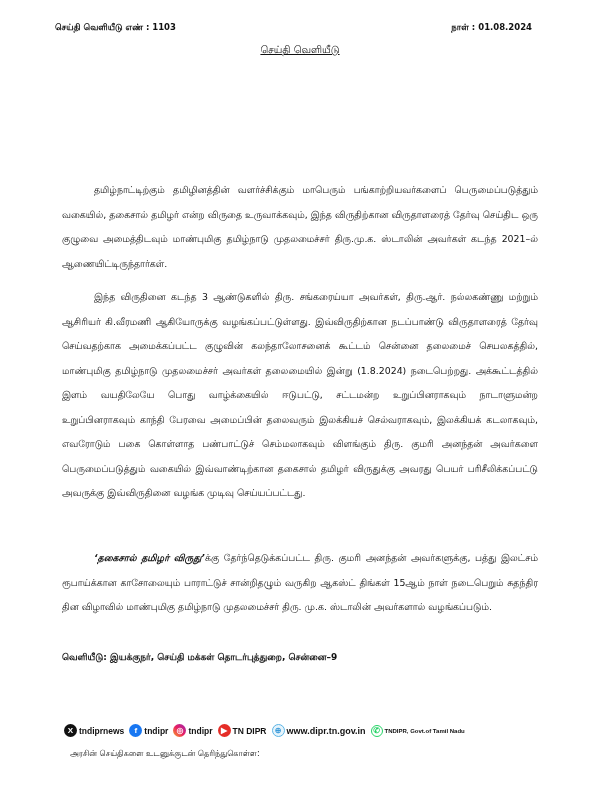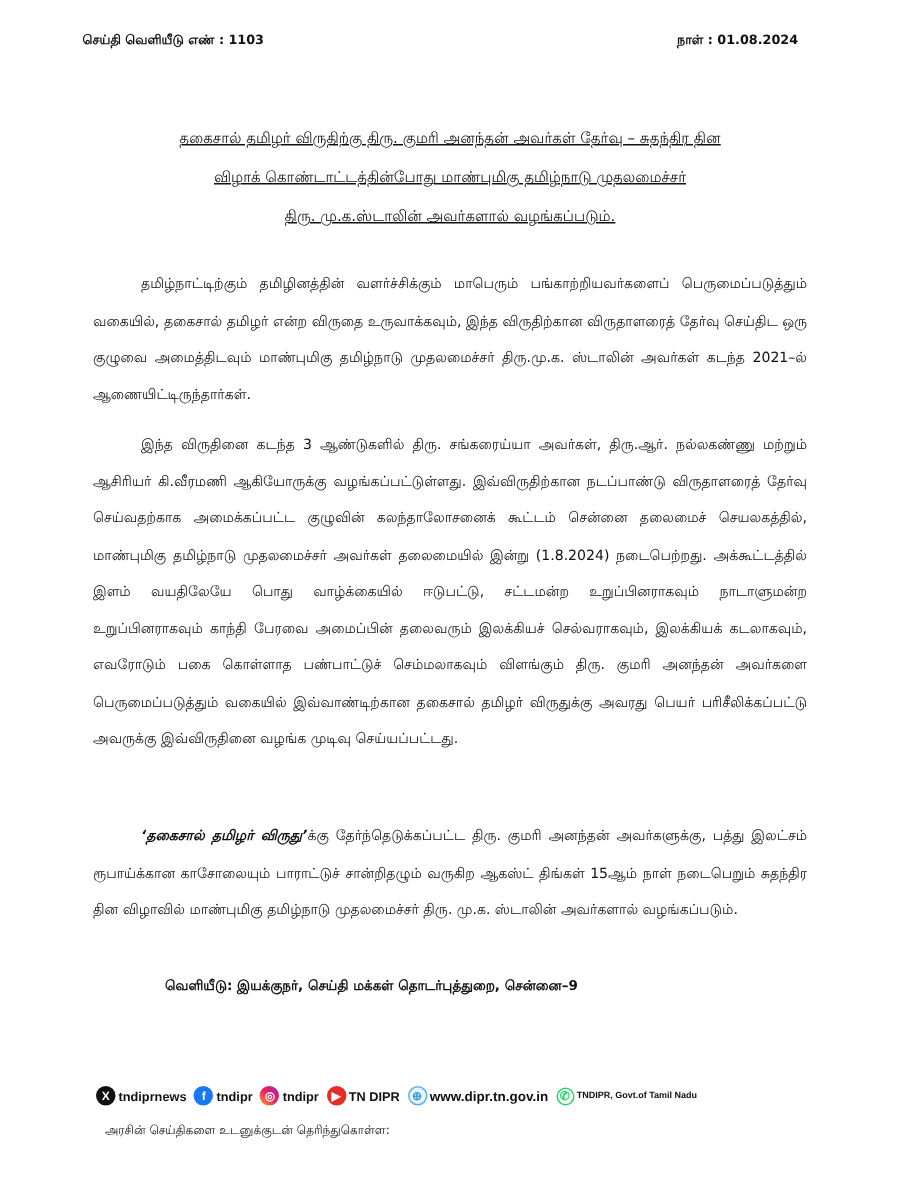--- a/index.html
+++ b/index.html
@@ -11,47 +11,45 @@
     .release-title { position: absolute; top: 44px; left: 0; width: 600px; text-align: center; font-size: 10px; }
     .release-title span { text-decoration: underline; }
     .headline { position: absolute; top: 80px; left: 40px; width: 520px; text-align: center; font-size: 10px; line-height: 26px; }
     .headline span { text-decoration: underline; }
     .para { position: absolute; left: 62px; width: 476px; font-size: 9.4px; line-height: 24.5px; text-align: justify; text-align-last: left; }
     .para .indent { display: inline-block; width: 32px; }
     .p1 { top: 146px; margin-top: 32px; }
     .p2 { top: 285px; }
     .p3 { top: 546px; }
     .p3 b { font-weight: bold; font-style: italic; }
-    .release-by { position: absolute; top: 652px; left: 62px; font-size: 9px; font-weight: bold; margin-left: 48px; }
+    .release-by { position: absolute; top: 652px; left: 62px; font-size: 9px; font-weight: bold; }
     .follow { position: absolute; top: 705px; left: 70px; font-size: 8px; margin-top: 44px; }
     .social { position: absolute; top: 724px; left: 64px; display: flex; align-items: center; gap: 2px; font-family: "Liberation Sans", sans-serif; font-weight: bold; font-size: 8.5px; }
     .social-item { display: flex; align-items: center; gap: 2px; margin-right: 3px; }
     .ico { width: 13px; height: 13px; border-radius: 50%; display: inline-flex; align-items: center; justify-content: center; color: #fff; font-size: 8px; font-weight: bold; }
     .ico-x { background: #111; }
     .ico-fb { background: #1877f2; }
     .ico-ig { background: linear-gradient(45deg, #f9a825, #e91e63, #9c27b0); }
     .ico-yt { background: #e52d27; }
     .ico-web { background: #e6f4fc; border: 1px solid #5bb4e5; width: 11px; height: 11px; color: #3a9ad9; }
     .ico-wa { background: #fff; border: 1.5px solid #25d366; width: 10px; height: 10px; color: #25d366; }
     .wa-label { font-size: 6px; }
     .web-label { font-size: 9px; }
   </style>
 </head>
 <body>
 
 <div class="page">
   <div class="hdr hdr-left">செய்தி வெளியீடு எண் : 1103</div>
   <div class="hdr hdr-right">நாள் : 01.08.2024</div>
 
+  <div class="release-title">
+    <span>செய்தி வெளியீடு</span>
+  </div>
 
-  <div class="headline">
-    <span>தகைசால் தமிழர் விருதிற்கு திரு. குமரி அனந்தன் அவர்கள் தேர்வு – சுதந்திர தின</span><br>
-    <span>விழாக் கொண்டாட்டத்தின்போது மாண்புமிகு தமிழ்நாடு முதலமைச்சர்</span><br>
-    <span>திரு. மு.க.ஸ்டாலின் அவர்களால் வழங்கப்படும்.</span>
-  </div>
 
   <div class="para p1">
     <span class="indent"></span><span>தமிழ்நாட்டிற்கும் தமிழினத்தின் வளர்ச்சிக்கும் மாபெரும் பங்காற்றியவர்களைப் பெருமைப்படுத்தும் வகையில், தகைசால் தமிழர் என்ற விருதை உருவாக்கவும், இந்த விருதிற்கான விருதாளரைத் தேர்வு செய்திட ஒரு குழுவை அமைத்திடவும் மாண்புமிகு தமிழ்நாடு முதலமைச்சர் திரு.மு.க. ஸ்டாலின் அவர்கள் கடந்த 2021–ல் ஆணையிட்டிருந்தார்கள்.</span>
   </div>
 
   <div class="para p2">
     <span class="indent"></span><span>இந்த விருதினை கடந்த 3 ஆண்டுகளில் திரு. சங்கரைய்யா அவர்கள், திரு.ஆர். நல்லகண்ணு மற்றும் ஆசிரியர் கி.வீரமணி ஆகியோருக்கு வழங்கப்பட்டுள்ளது. இவ்விருதிற்கான நடப்பாண்டு விருதாளரைத் தேர்வு செய்வதற்காக அமைக்கப்பட்ட குழுவின் கலந்தாலோசனைக் கூட்டம் சென்னை தலைமைச் செயலகத்தில், மாண்புமிகு தமிழ்நாடு முதலமைச்சர் அவர்கள் தலைமையில் இன்று (1.8.2024) நடைபெற்றது. அக்கூட்டத்தில் இளம் வயதிலேயே பொது வாழ்க்கையில் ஈடுபட்டு, சட்டமன்ற உறுப்பினராகவும் நாடாளுமன்ற உறுப்பினராகவும் காந்தி பேரவை அமைப்பின் தலைவரும் இலக்கியச் செல்வராகவும், இலக்கியக் கடலாகவும், எவரோடும் பகை கொள்ளாத பண்பாட்டுச் செம்மலாகவும் விளங்கும் திரு. குமரி அனந்தன் அவர்களை பெருமைப்படுத்தும் வகையில் இவ்வாண்டிற்கான தகைசால் தமிழர் விருதுக்கு அவரது பெயர் பரிசீலிக்கப்பட்டு அவருக்கு இவ்விருதினை வழங்க முடிவு செய்யப்பட்டது.</span>
   </div>
 
   <div class="para p3">

